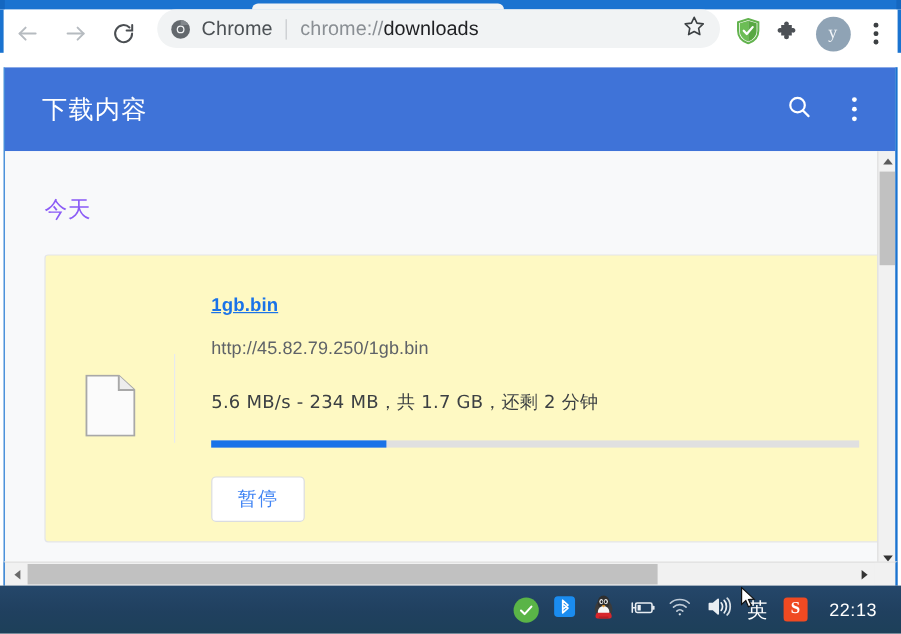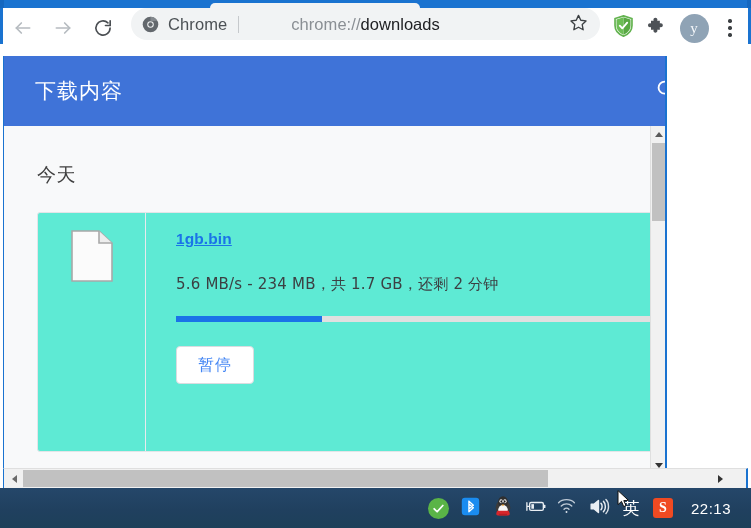--- a/index.html
+++ b/index.html
@@ -55,21 +55,21 @@
   .omni-chrome-label {
     font-size: 16.5px; color: #4c5155; letter-spacing: 0.1px;
     white-space: nowrap; flex: 0 0 auto;
   }
   .omni-sep {
     width: 1px; height: 17px; background: #c6c9cc;
     margin: 0 11px; flex: 0 0 auto;
   }
   .omni-url {
     font-size: 16.5px; white-space: nowrap; overflow: hidden;
-    flex: 1 1 auto; letter-spacing: 0.05px; margin-left: 41px;
+    flex: 1 1 auto; letter-spacing: 0.05px;
   }
   .omni-url .scheme { color: #8a8f94; }
   .omni-url .host { color: #202124; }
   .star-btn { flex: 0 0 auto; margin-left: 6px; display: flex; align-items: center; }
 
   .tb-icon {
     width: 34px; height: 40px; flex: 0 0 auto;
     display: flex; align-items: center; justify-content: center;
   }
   .avatar-btn {
@@ -86,21 +86,21 @@
   .menu-btn {
     width: 32px; height: 40px; flex: 0 0 auto;
     display: flex; flex-direction: column; align-items: center; justify-content: center;
     gap: 3.5px; margin-right: 2px;
   }
   .menu-btn i { width: 3.4px; height: 3.4px; border-radius: 50%; background: #3c4043; display: block; }
 
   
   .page {
     position: absolute; left: 3px; top: 56px;
-    width: 664px; height: 432px;
+    width: 745px; height: 432px;
     background: #ffffff;
     border-left: 1px solid #1a73d0;
     border-right: 2px solid #1a73d0;
     overflow: hidden;
   }
   .dl-header {
     position: absolute; left: 0; top: 0;
     width: 743px; height: 70px;
     background: #3f73d8;
     display: flex; align-items: center;
@@ -123,30 +123,31 @@
   .hdr-menu-btn i { width: 4px; height: 4px; border-radius: 50%; background: #ffffff; display: block; }
 
   .dl-body {
     position: absolute; left: 0; top: 70px;
     width: 728px; height: 347px;
     background: #f8f9fa;
     overflow: hidden;
   }
   .day-heading {
     position: absolute; left: 33px; top: 36px;
-    font-size: 19px; color: #404040; letter-spacing: 0.5px;
+    font-size: 19px; color: #8b5cf6; letter-spacing: 0.5px;
     font-family: Liberation Sans, sans-serif;
   }
   .dl-card {
     position: absolute; left: 33px; top: 86px;
     width: 700px; height: 240px;
-    background: #5eead4;
+    background: #fef9c3;
     border: 1px solid #e3e5e8;
     border-radius: 3px;
     display: flex;
+    align-items: center;
   }
   .dl-icon-col {
     width: 108px; flex: 0 0 auto;
     border-right: 1px solid #e8eaed;
     display: flex; align-items: flex-start; justify-content: center;
     padding-top: 17px;
   }
   .dl-info-col { flex: 1 1 auto; padding: 17px 0 0 30px; min-width: 0; }
   .dl-filename {
     color: #1a73e8; font-size: 15.5px; font-weight: bold;
@@ -392,20 +393,21 @@
       <div class="dl-icon-col">
         <span>
           <svg width="42" height="52" viewBox="0 0 42 52">
             <path d="M1 1 H28 L41 13 V51 H1 Z" fill="#fbfbfb" stroke="#a8a8a8" stroke-width="1.6"></path>
             <path d="M28 1 V13 H41" fill="#ededed" stroke="#a8a8a8" stroke-width="1.6"></path>
           </svg>
         </span>
       </div>
       <div class="dl-info-col">
         <a class="dl-filename" href="#">1gb.bin</a>
+        <div class="dl-url">http://45.82.79.250/1gb.bin</div>
         <div class="dl-status">5.6 MB/s - 234 MB，共 1.7 GB，还剩 2 分钟</div>
         <div class="progress-track">
           <div class="progress-fill" id="progress-fill" style="width: 27%;"></div>
         </div>
         <div class="dl-buttons">
           <button class="dl-btn">暂停</button>
         </div>
       </div>
     </div>
   </div>

